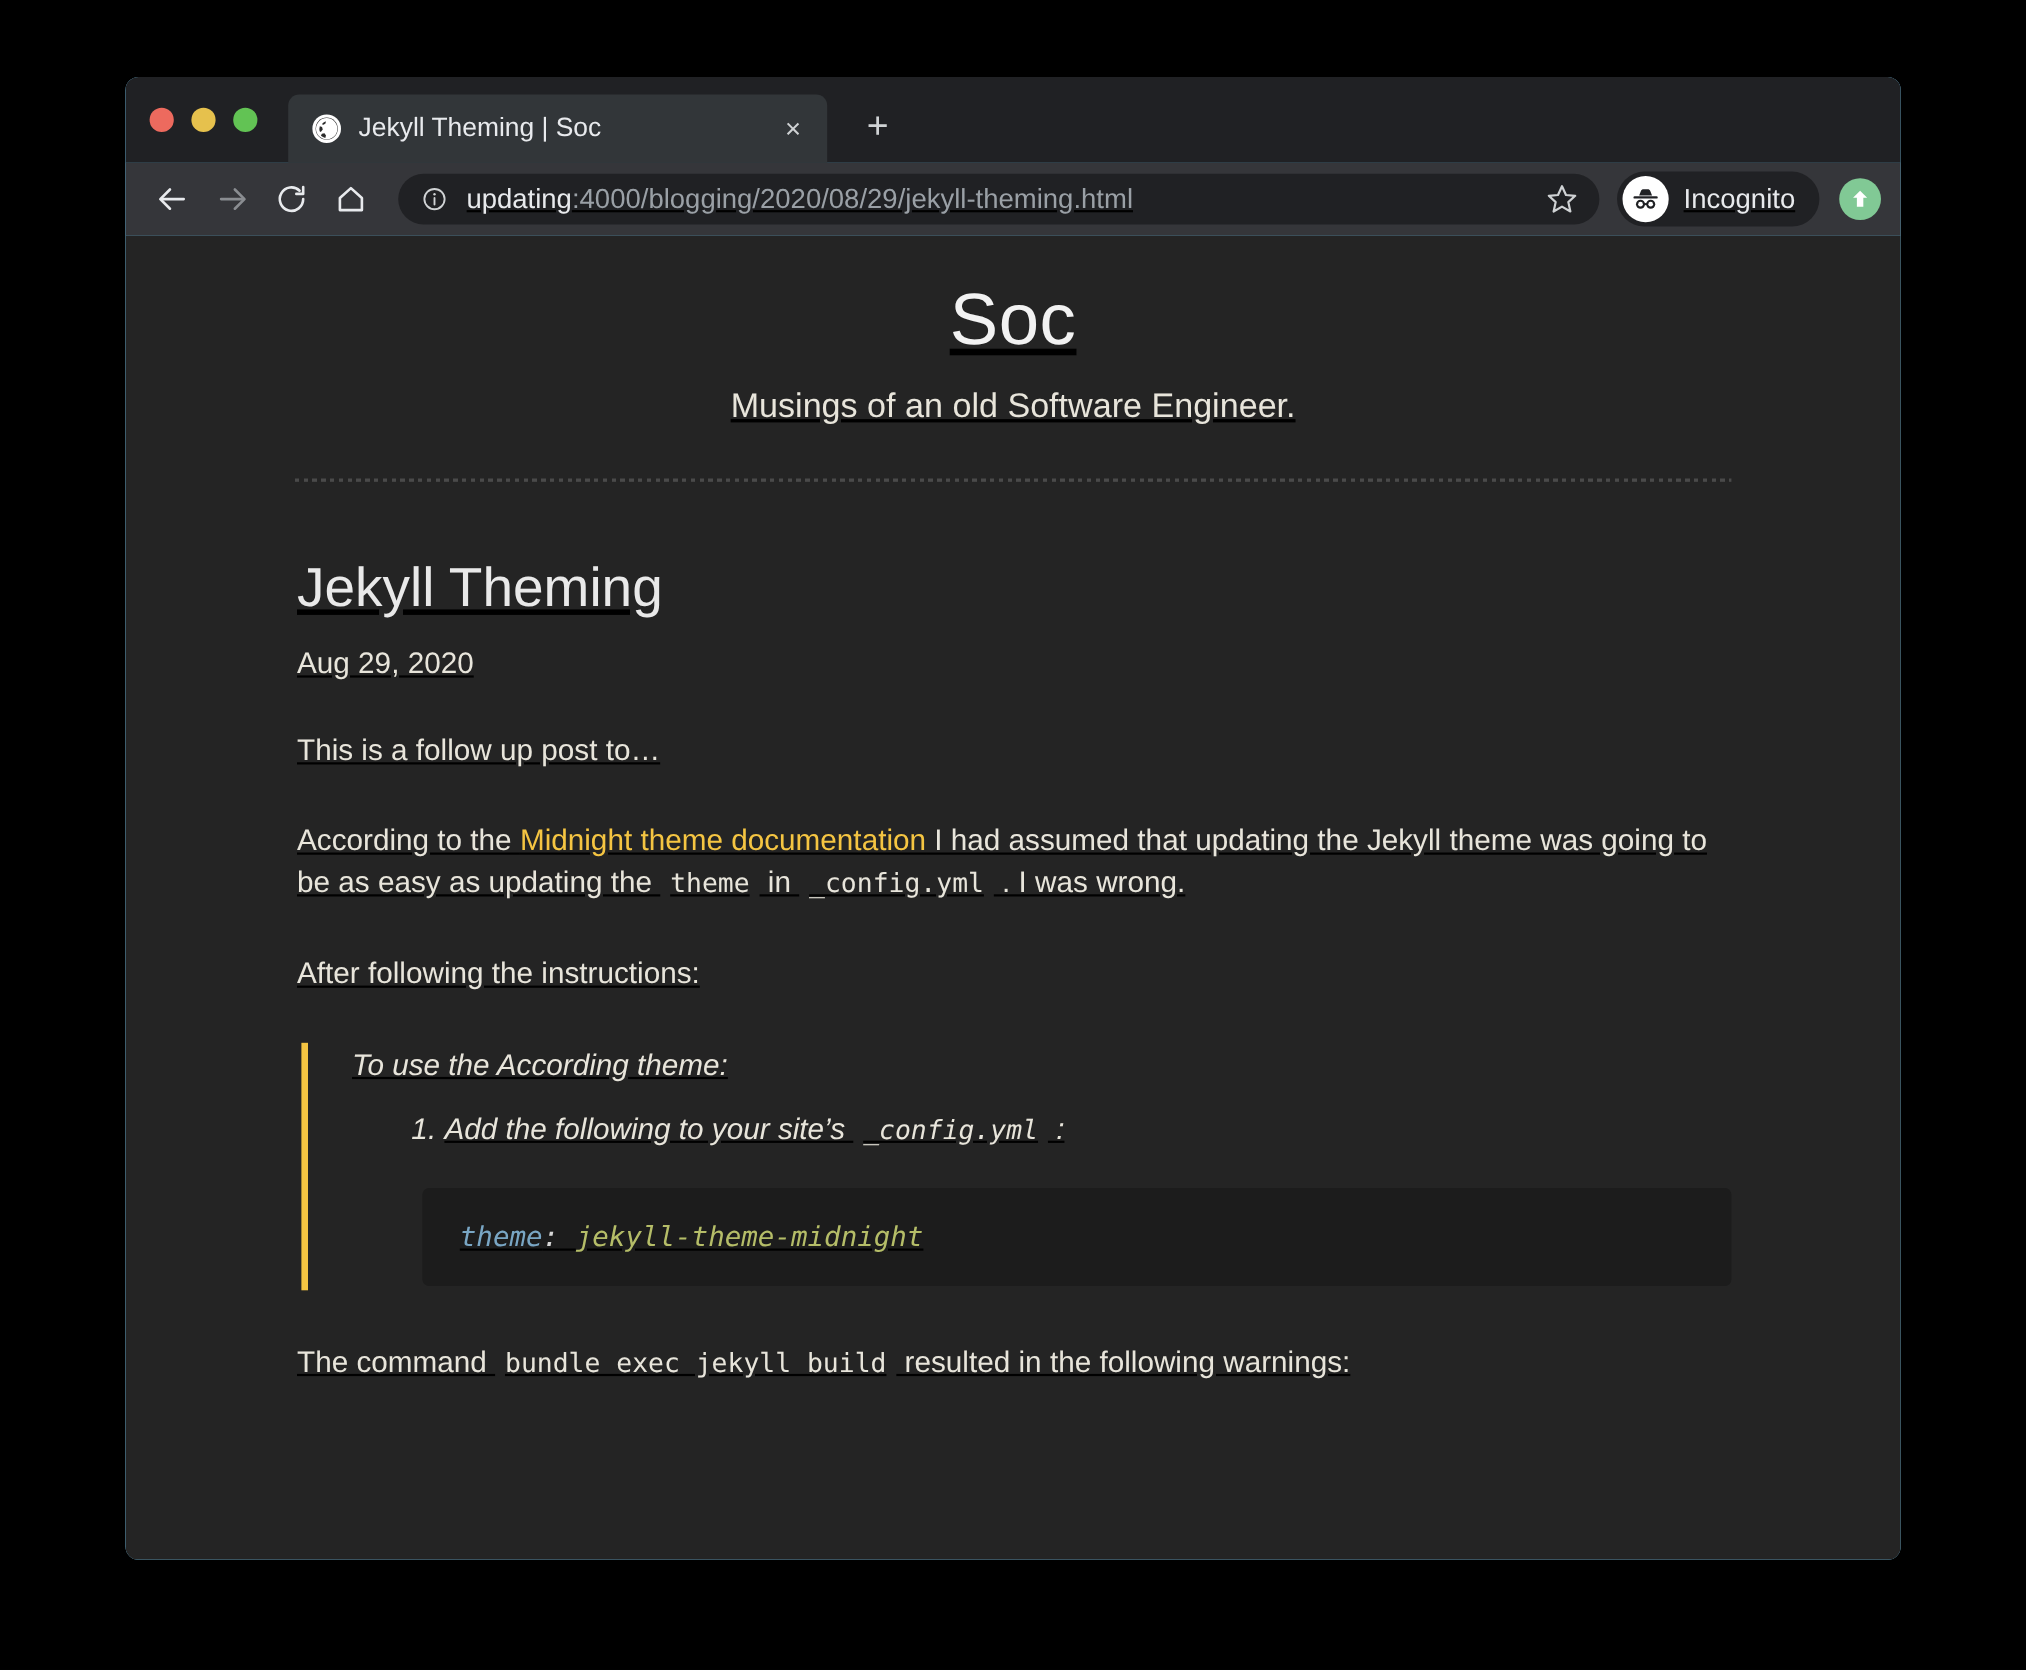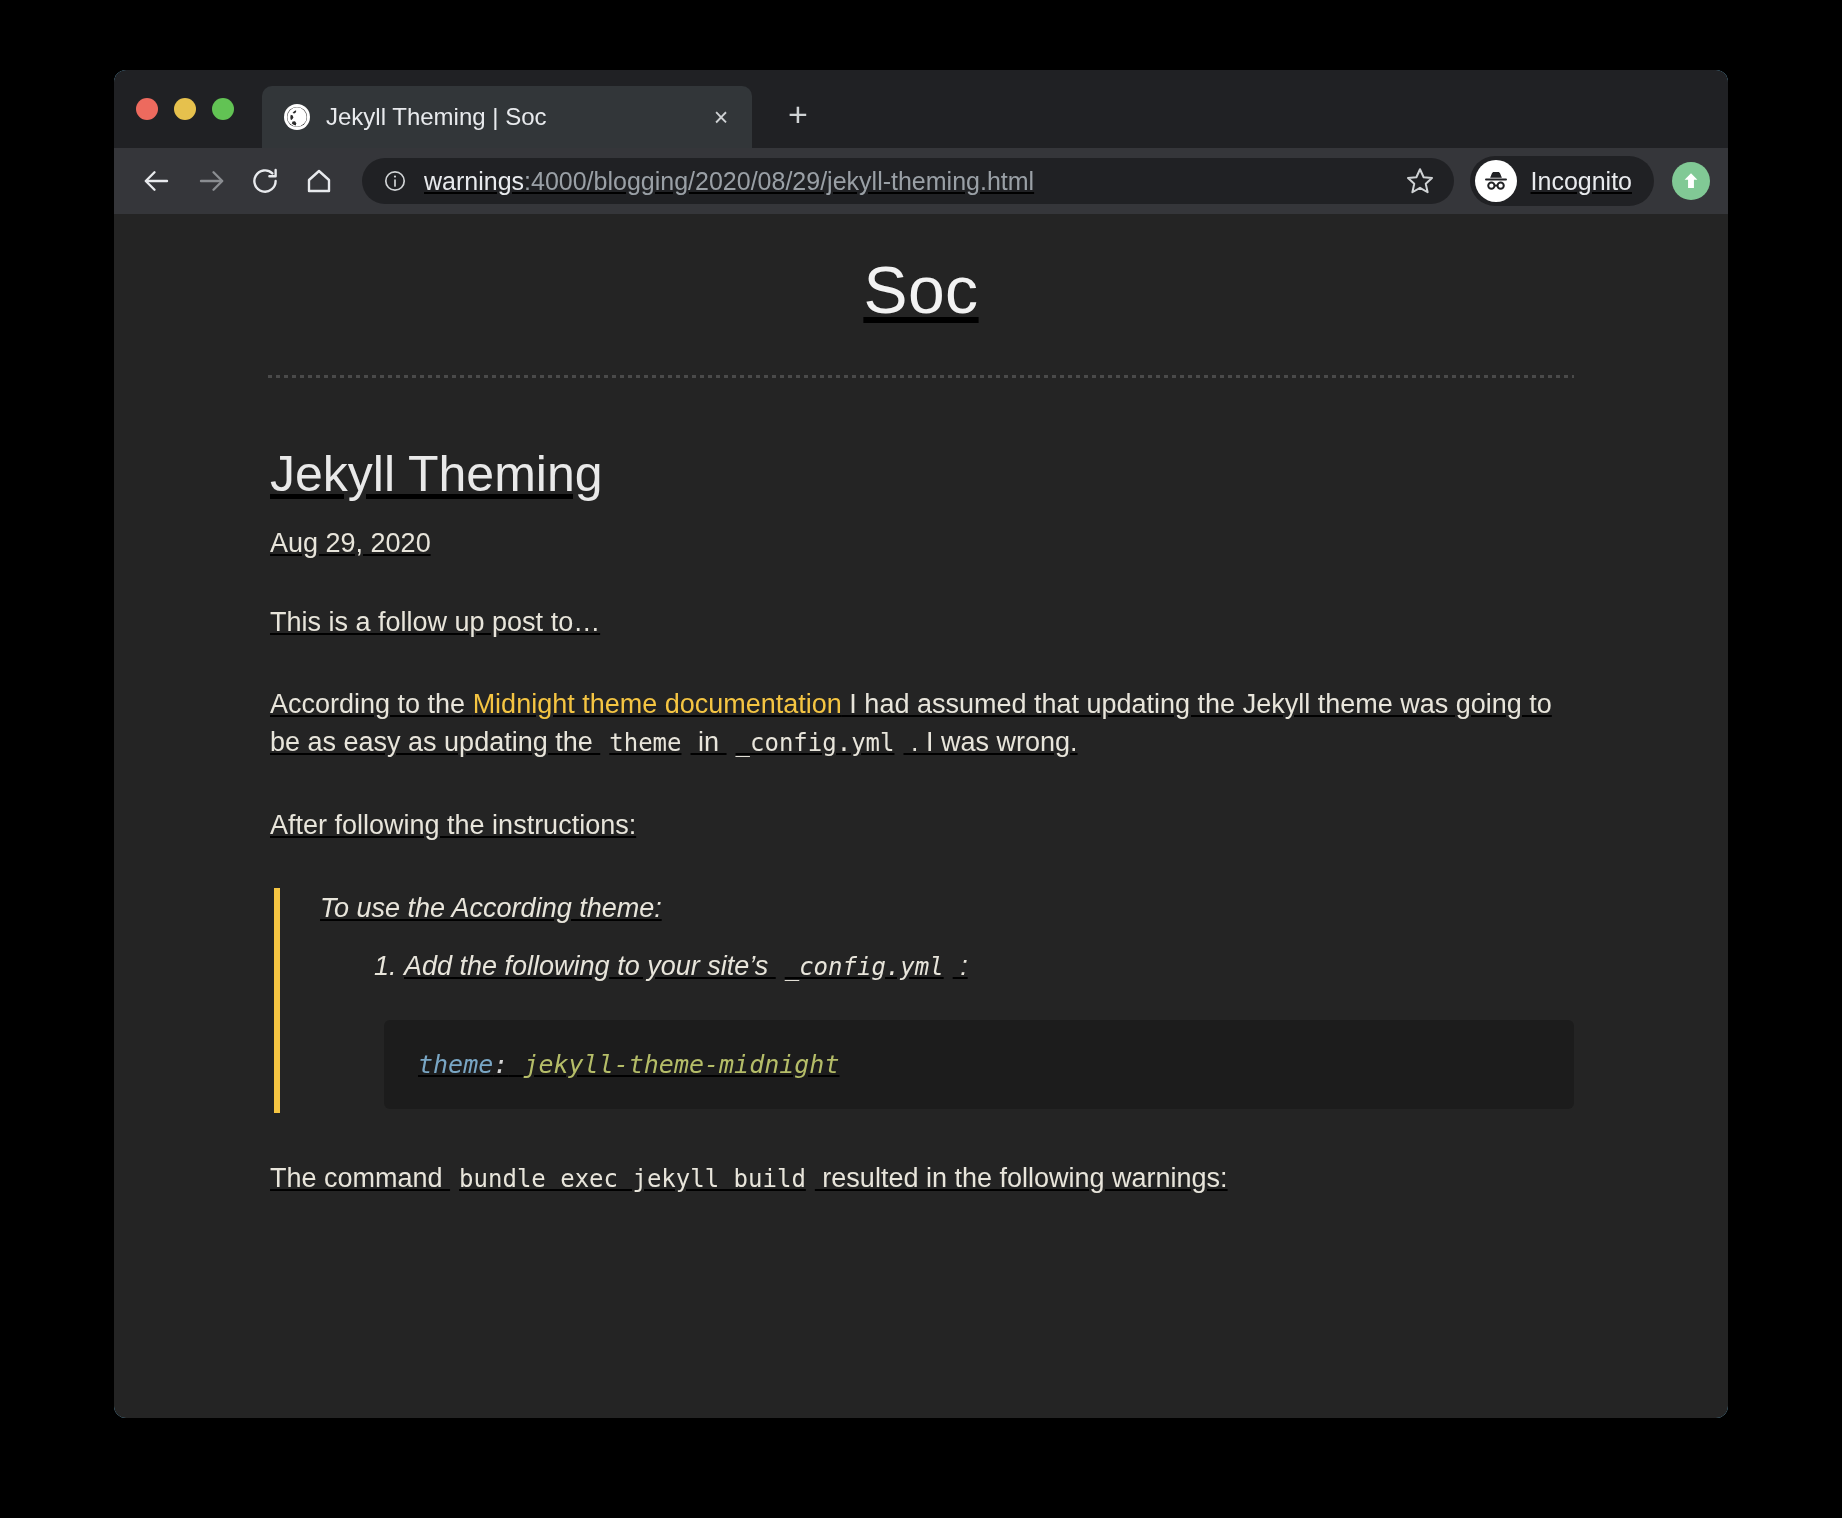--- a/index.html
+++ b/index.html
@@ -349,21 +349,21 @@
     </div>
 
     <div id="omnibox">
       <span id="site-info-icon">
         <svg width="24" height="24" viewBox="0 0 24 24" fill="none" stroke="#cfd2d4" stroke-width="1.7">
           <circle cx="12" cy="12" r="9.2"></circle>
           <line x1="12" y1="11" x2="12" y2="17" stroke-linecap="round"></line>
           <circle cx="12" cy="7.6" r="1.1" fill="#cfd2d4" stroke="none"></circle>
         </svg>
       </span>
-      <span id="url-text"><span class="host">warnings</span><span>:4000/blogging/2020/08/29/jekyll-theming.html</span></span>
+      <span id="url-text"><span class="host">updating</span><span>:4000/blogging/2020/08/29/jekyll-theming.html</span></span>
       <span id="bookmark-star">
         <svg width="30" height="30" viewBox="0 0 24 24" fill="none" stroke="#cfd2d4" stroke-width="1.6" stroke-linejoin="round">
           <polygon points="12,2.6 14.9,9 21.6,9.6 16.6,14.2 18.1,21 12,17.5 5.9,21 7.4,14.2 2.4,9.6 9.1,9"></polygon>
         </svg>
       </span>
     </div>
 
     <div id="incognito-pill">
       <span id="incognito-avatar">
         <svg width="30" height="30" viewBox="0 0 24 24">
@@ -383,20 +383,21 @@
       <svg width="22" height="22" viewBox="0 0 24 24" fill="#ffffff">
         <path d="M12 3.6l7 7h-3.8v9h-6.4v-9H5z"></path>
       </svg>
     </div>
   </div>
 
   <div id="page-content">
     <div id="page-inner">
 
       <div id="site-title">Soc</div>
+      <div id="site-tagline">Musings of an old Software Engineer.</div>
       <div id="header-divider"></div>
 
       <div id="post">
         <h1 id="post-title">Jekyll Theming</h1>
         <div id="post-date">Aug 29, 2020</div>
 
         <p class="para">This is a follow up post to…</p>
 
         <p class="para"><span>According to the </span><a class="link" href="#">Midnight theme documentation</a><span> I had assumed that updating the Jekyll theme was going to be as easy as updating the </span><code>theme</code><span> in </span><code>_config.yml</code><span> . I was wrong.</span></p>
 

